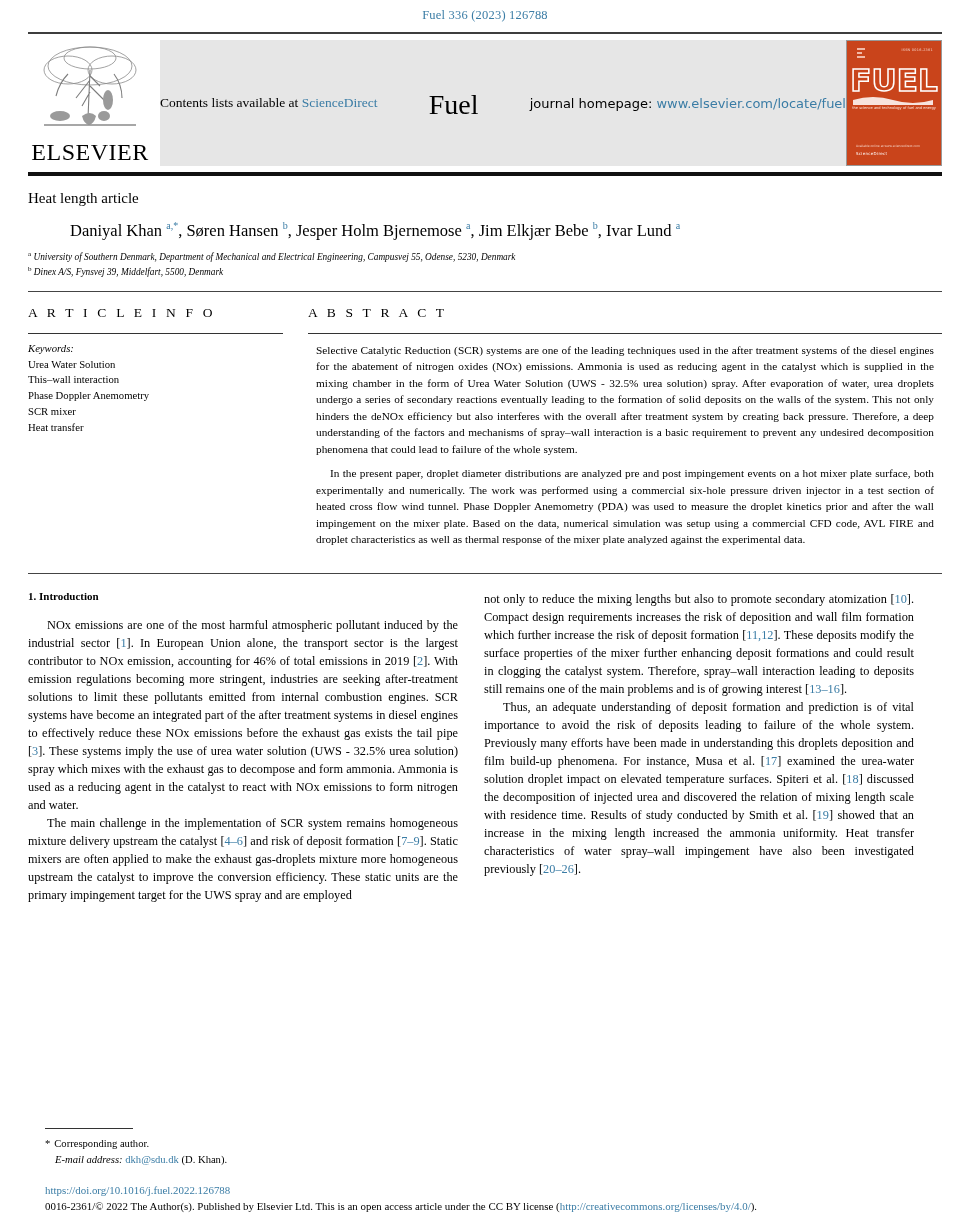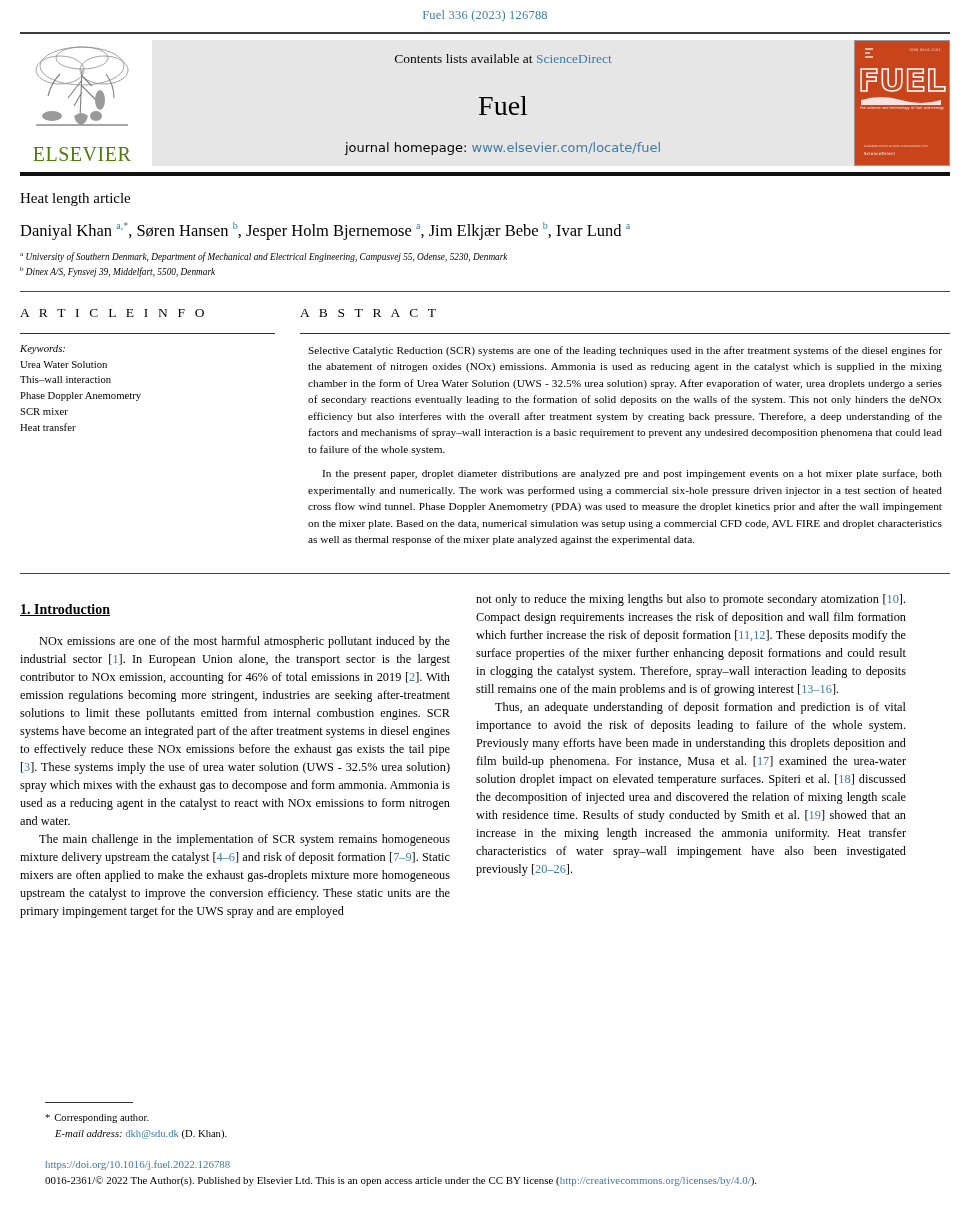--- a/index.html
+++ b/index.html
@@ -13,21 +13,21 @@
     font-family: "Liberation Serif", "DejaVu Serif", serif;
     color: #000000;
     position: relative;
     overflow: hidden;
   }
   .page {
     width: 970px;
     height: 1231px;
     position: relative;
     box-sizing: border-box;
-    padding: 0 20px;
+    padding: 0 28px;
   }
 
   
   .runninghead {
     text-align: center;
     font-size: 12.5px;
     color: #3a7ca5;
     padding-top: 8px;
     letter-spacing: .2px;
   }
@@ -46,33 +46,33 @@
     flex: 0 0 124px;
     display: flex;
     flex-direction: column;
     align-items: center;
     justify-content: space-between;
     padding-bottom: 2px;
   }
   .tree-svg { display:block; }
   .elsevier-word {
     font-family: "Liberation Serif", serif;
-    color: #4d7c0f;
-    font-size: 20px;
+    color: #000000;
+    font-size: 24px;
     letter-spacing: 0.5px;
     line-height: 1;
     font-weight: 400;
   }
   .banner {
     flex: 1;
     background: #e6e6e6;
     margin-left: 8px;
     margin-right: 0;
     display: flex;
-    flex-direction: column;
+    flex-direction: row;
     align-items: center;
     justify-content: space-between;
     padding: 11px 0 11px 0;
     box-sizing: border-box;
   }
   .banner-top {
     font-size: 13.5px;
   }
   .banner-title {
     font-size: 28px;
@@ -168,20 +168,21 @@
     font-size: 5.2px;
     line-height: 1.25;
     text-align: center;
     color: #222;
     margin-top: 1px;
   }
   .authors {
     font-size: 16.5px;
     margin-top: 12px;
     line-height: 1.35;
+    margin-left: 42px;
   }
   .authors sup { font-size: 10px; color:#3a7ca5; vertical-align: super; }
   .authors sup.star { color:#3a7ca5; }
   .affil {
     font-size: 9.3px;
     font-style: italic;
     font-family: "Liberation Serif", serif;
     line-height: 1.55;
     margin-top: 7px;
   }
@@ -220,42 +221,41 @@
   .rule-after-abs { border-top: 1px solid #444; margin-top: 17px; }
 
   
   .body-cols {
     display: flex;
     margin-top: 16px;
     column-gap: 26px;
   }
   .bcol { width: 430px; flex: 0 0 430px; }
   h2.section {
-    font-size: 14px;
+    font-size: 11px;
     font-weight: bold;
-    margin: 12px 0 0 0;
+    margin: 0 0 0 0;
     font-family: "Liberation Serif", serif;
-    text-decoration: underline;
   }
   .body-cols p {
     font-size: 12.3px;
     line-height: 1.465;
     text-align: justify;
     margin: 0;
     text-indent: 19px;
   }
   .body-cols p.first { margin-top: 14px; }
   .body-cols p.noindent { text-indent: 0; }
   .ref { color: #3a7ca5; }
 
   
   .footer {
     position: absolute;
     left: 45px;
-    bottom: 42px;
+    bottom: 16px;
     width: 880px;
   }
   .foot-rule {
     border-top: 1px solid #333;
     width: 88px;
     margin-bottom: 7px;
   }
   .corr {
     font-size: 10.6px;
     line-height: 1.5;

